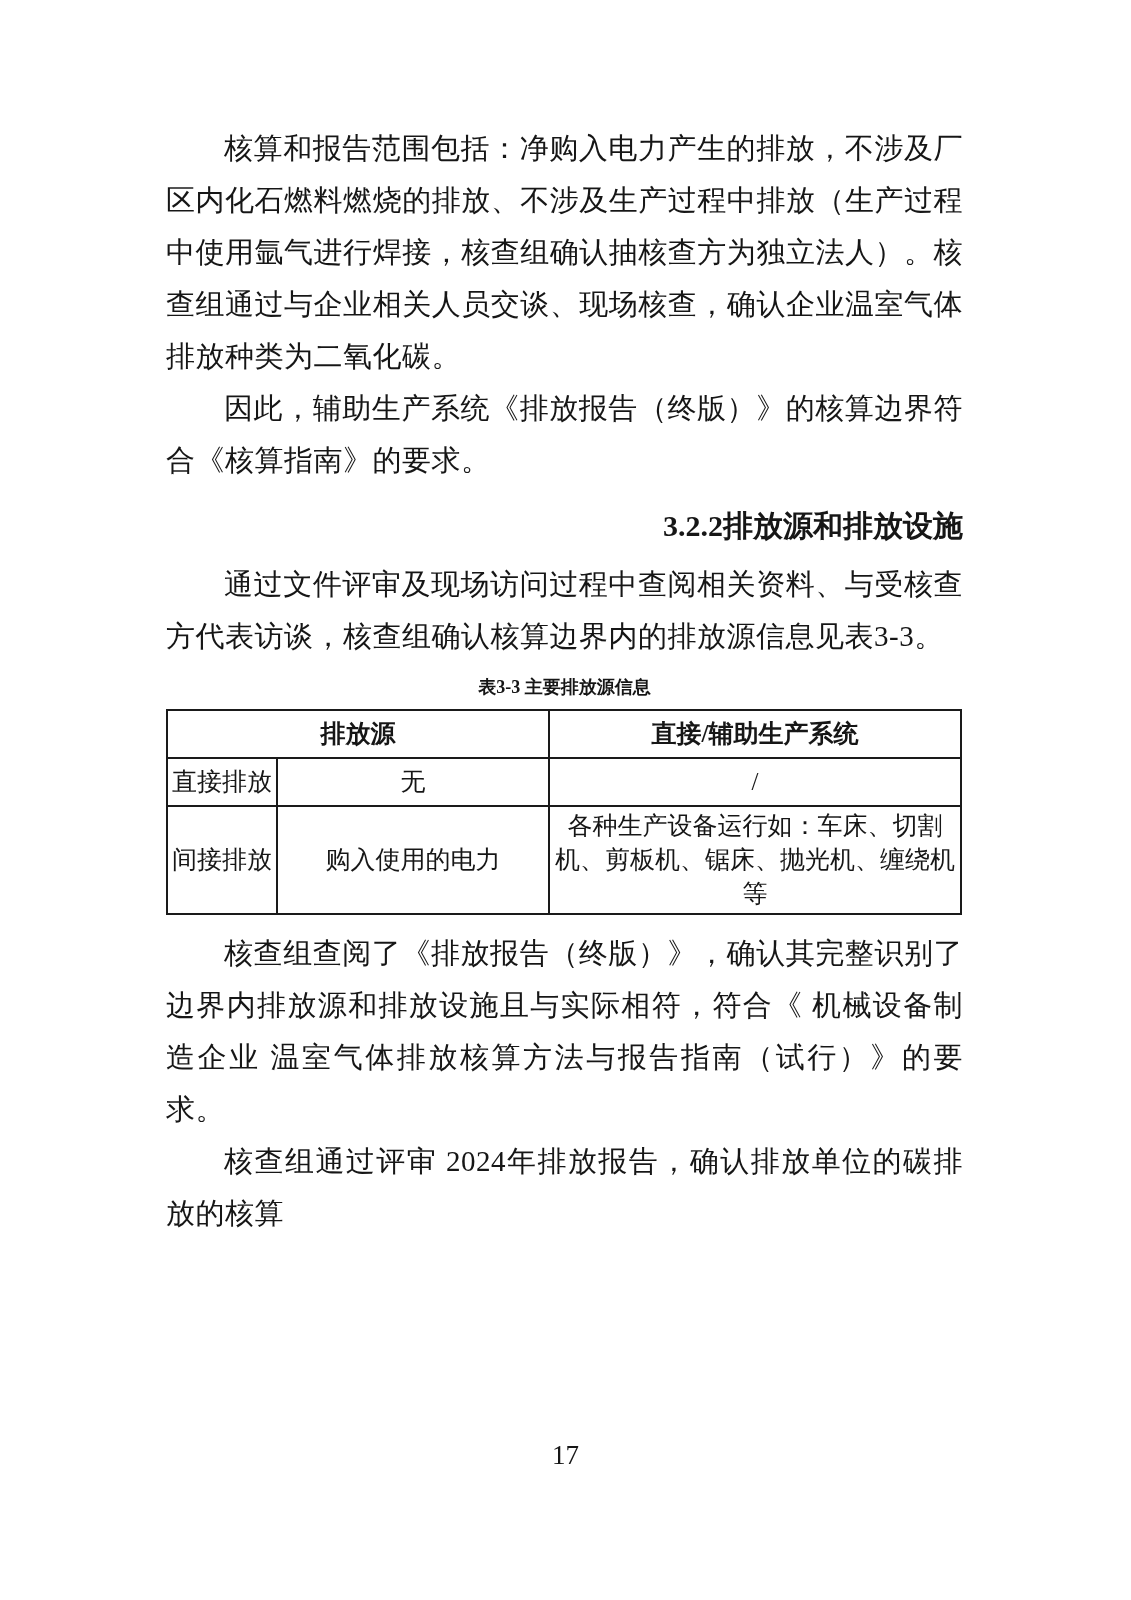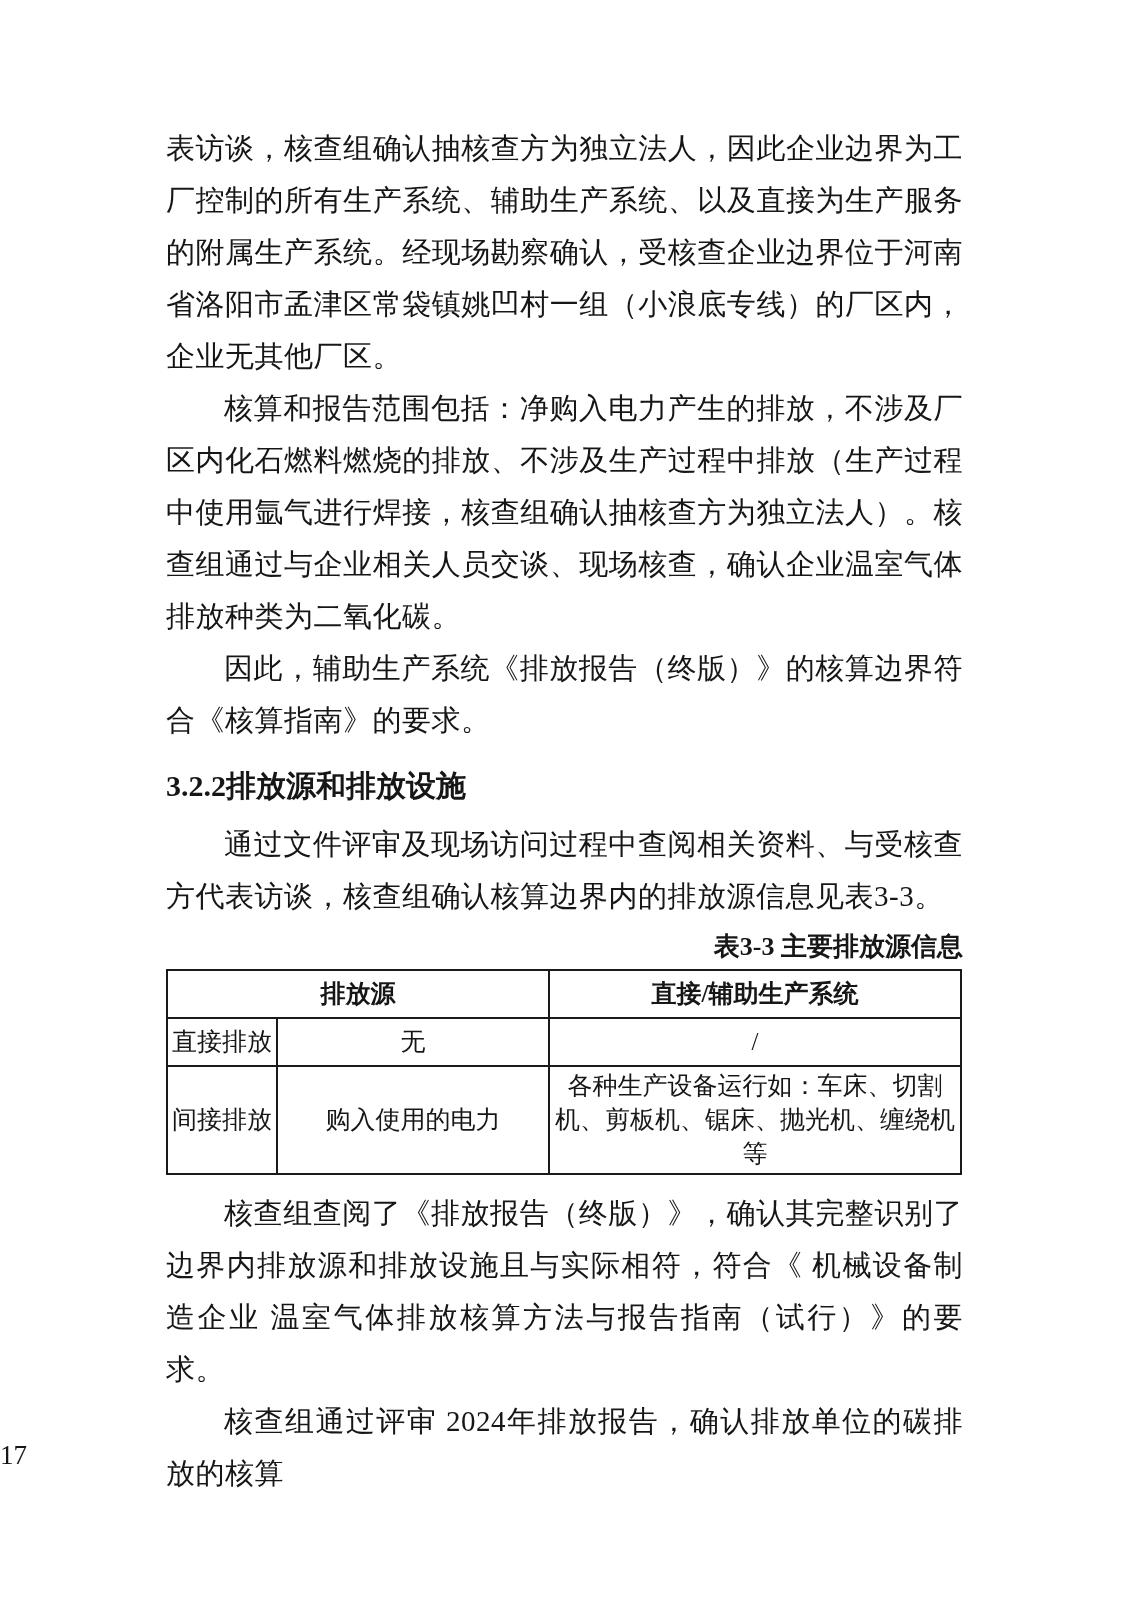--- a/index.html
+++ b/index.html
@@ -36,32 +36,32 @@
     letter-spacing: 0.5px;
   }
   p.indent {
     text-indent: 2em;
   }
   h2.heading {
     margin: 18px 0 10px 0;
     font-size: 30px;
     line-height: 44px;
     font-weight: bold;
-    text-align: left;
+    text-align: right;
   }
   h2.h33 {
     margin-top: 24px;
     margin-bottom: 14px;
   }
   .table-caption {
     margin-top: 8px;
-    font-size: 26px;
+    font-size: 18px;
     line-height: 34px;
     font-weight: bold;
-    text-align: right;
+    text-align: center;
   }
   table.emission-table {
     margin-top: 5px;
     width: 794px;
     border-collapse: collapse;
     table-layout: fixed;
     font-size: 25px;
     padding-left: 17px;
   }
   table.emission-table th,
@@ -88,31 +88,31 @@
   col.c2 { width: 272px; }
   col.c3 { width: 412px; }
   p.after-table {
     margin-top: 12px;
   }
   .page-number {
     position: absolute;
     left: 0;
     top: 1438px;
     width: 1131px;
+    text-align: center;
     font-size: 27px;
     line-height: 34px;
   }
 </style>
 </head>
 <body>
 
 <div class="page">
   <div class="content">
 
-    <p class="body">表访谈，核查组确认抽核查方为独立法人，因此企业边界为工厂控制的所有生产系统、辅助生产系统、以及直接为生产服务的附属生产系统。经现场勘察确认，受核查企业边界位于河南省洛阳市孟津区常袋镇姚凹村一组（小浪底专线）的厂区内，企业无其他厂区。</p>
 
     <p class="body indent">核算和报告范围包括：净购入电力产生的排放，不涉及厂区内化石燃料燃烧的排放、不涉及生产过程中排放（生产过程中使用氩气进行焊接，核查组确认抽核查方为独立法人）。核查组通过与企业相关人员交谈、现场核查，确认企业温室气体排放种类为二氧化碳。</p>
 
 
     <p class="body indent">因此，辅助生产系统《排放报告（终版）》的核算边界符合《核算指南》的要求。</p>
 
     <h2 class="heading">3.2.2排放源和排放设施</h2>
 
     <p class="body indent">通过文件评审及现场访问过程中查阅相关资料、与受核查方代表访谈，核查组确认核算边界内的排放源信息见表3-3。</p>
 

